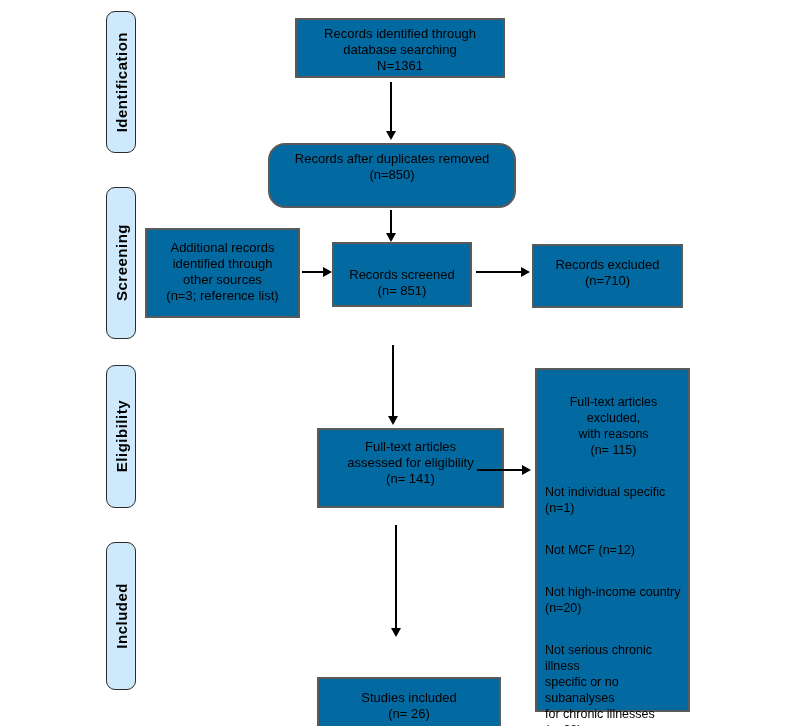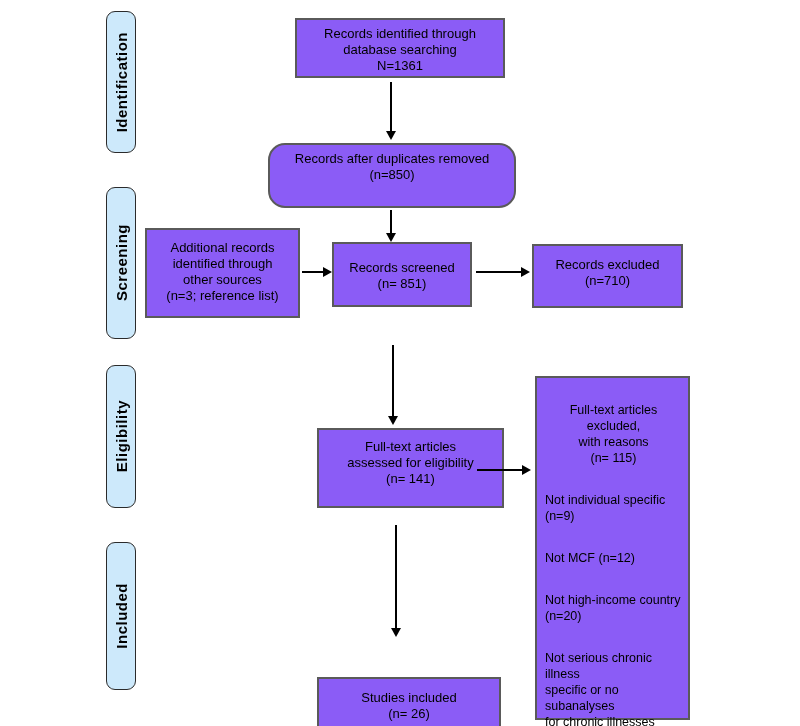--- a/index.html
+++ b/index.html
@@ -14,27 +14,27 @@
     background:var(--sidebar-fill,#cde9fb); border:1px solid #2b2b2b; border-radius:9px;
     display:flex; align-items:center; justify-content:center;
   }
   .stage span {
     writing-mode:vertical-rl; transform:rotate(180deg);
     font-weight:bold; font-size:15px; letter-spacing:.5px; white-space:nowrap;
   }
 
   
   .box {
-    position:absolute; box-sizing:border-box; background:#8b5cf6;
+    position:absolute; box-sizing:border-box; background:#0369a1;
     border:2px solid var(--box-border,#5a5a5a);
     text-align:center; font-size:13px; line-height:16px;
     white-space:pre-line; padding:6px 2px 0 2px;
   }
   .exclusion {
-    text-align:left; font-size:12.5px; line-height:16px; padding:8px 6px 0 8px;margin-top:8px;
+    text-align:left; font-size:12.5px; line-height:16px; padding:8px 6px 0 8px;
   }
   .exc-header { text-align:center; white-space:pre-line; }
   .exc-item { margin-top:10px; white-space:pre-line; }
 
   
   .arrow-down { position:absolute; width:2px; background:var(--arrow,#000); }
   .arrow-down::after {
     content:""; position:absolute; bottom:-8px; left:-4px;
     border-left:5px solid transparent; border-right:5px solid transparent;
     border-top:9px solid var(--arrow,#000);
@@ -69,36 +69,36 @@
 N=1361</div>
 
   <div class="box" style="left:268px;top:143px;width:248px;height:65px;border-radius:17px;">Records after duplicates removed
 (n=850)</div>
 
   <div class="box" style="left:145px;top:228px;width:155px;height:90px;padding-top:10px;">Additional records
 identified through
 other sources
 (n=3; reference list)</div>
 
-  <div class="box" style="left:332px;top:242px;width:140px;height:65px;padding-top:16px;">Records screened
+  <div class="box" style="left:332px;top:242px;width:140px;height:65px;padding-top:23px;">Records screened
 (n= 851)</div>
 
   <div class="box" style="left:532px;top:244px;width:151px;height:64px;padding-top:11px;">Records excluded
 (n=710)</div>
 
   <div class="box" style="left:317px;top:428px;width:187px;height:80px;padding-top:9px;">Full-text articles
 assessed for eligibility
 (n= 141)</div>
 
   <div class="box exclusion" style="left:535px;top:368px;width:155px;height:344px;">
     <div class="exc-header">Full-text articles excluded,
 with reasons
 (n= 115)</div>
     <div class="exc-item">Not individual specific
-(n=9)</div>
+(n=1)</div>
     <div class="exc-item">Not MCF (n=12)</div>
     <div class="exc-item">Not high-income country
 (n=20)</div>
     <div class="exc-item">Not serious chronic illness
 specific or no subanalyses
 for chronic illnesses
 (n=28)</div>
     
     
     

